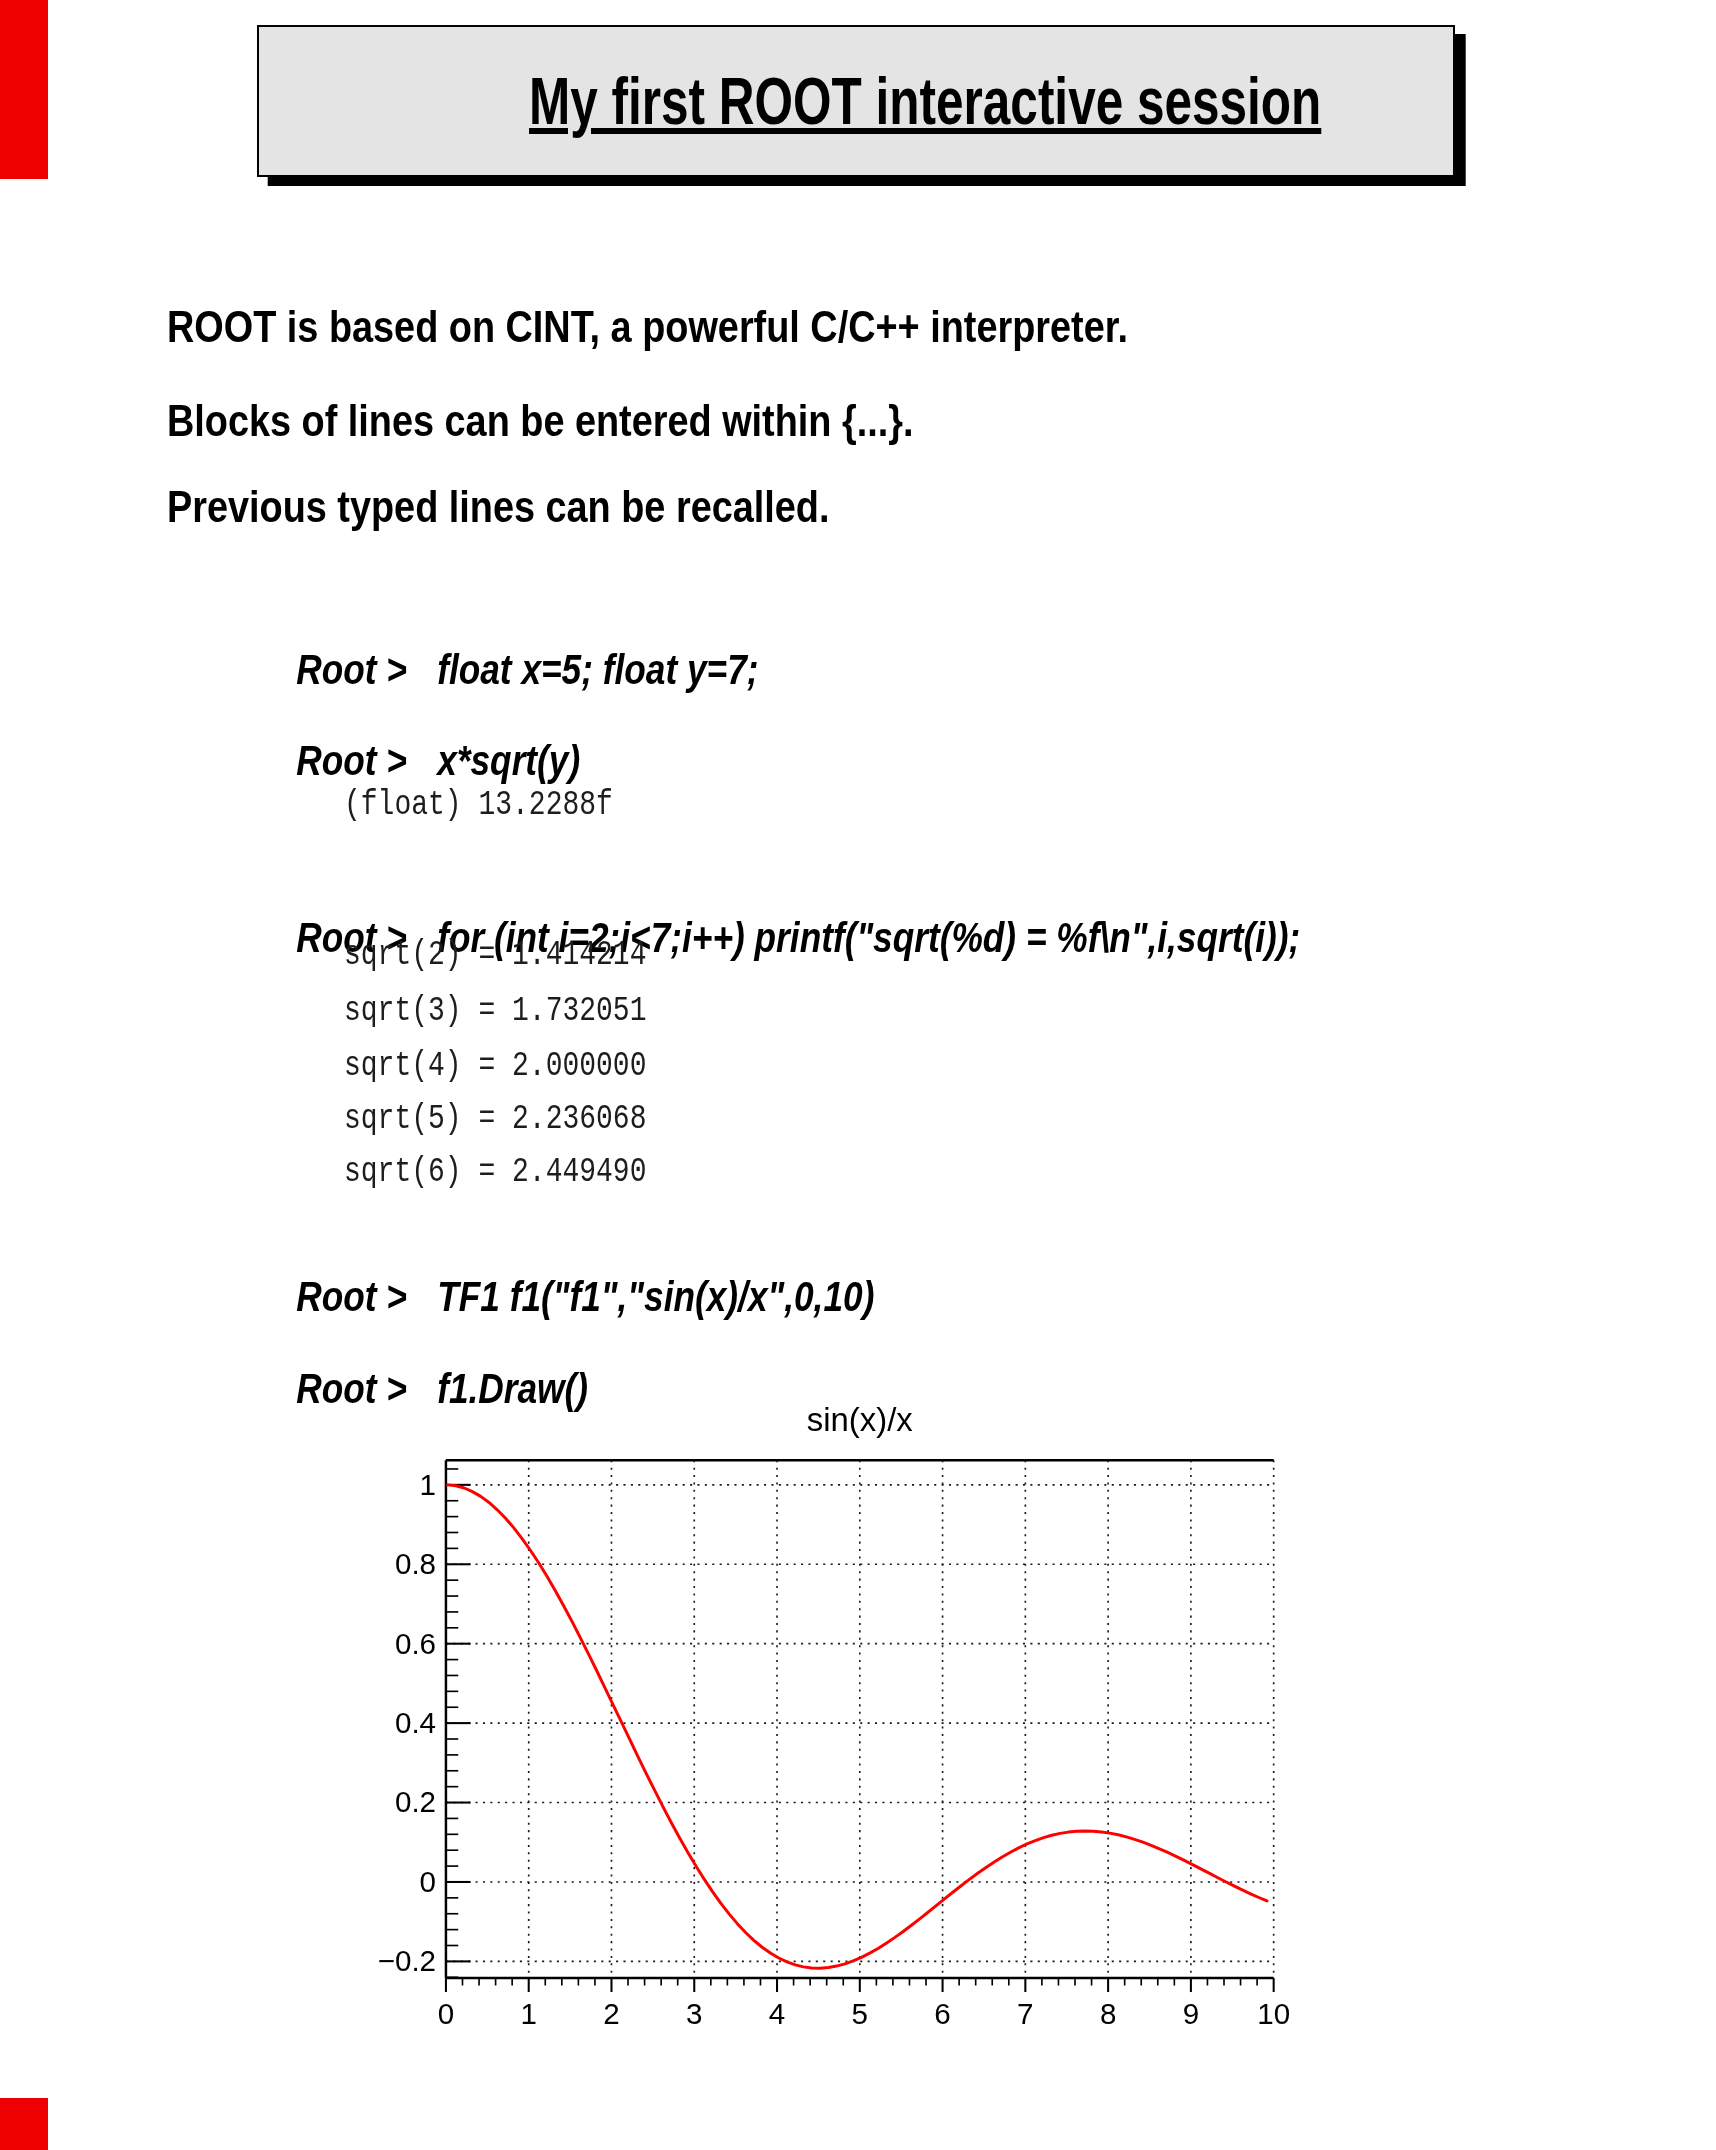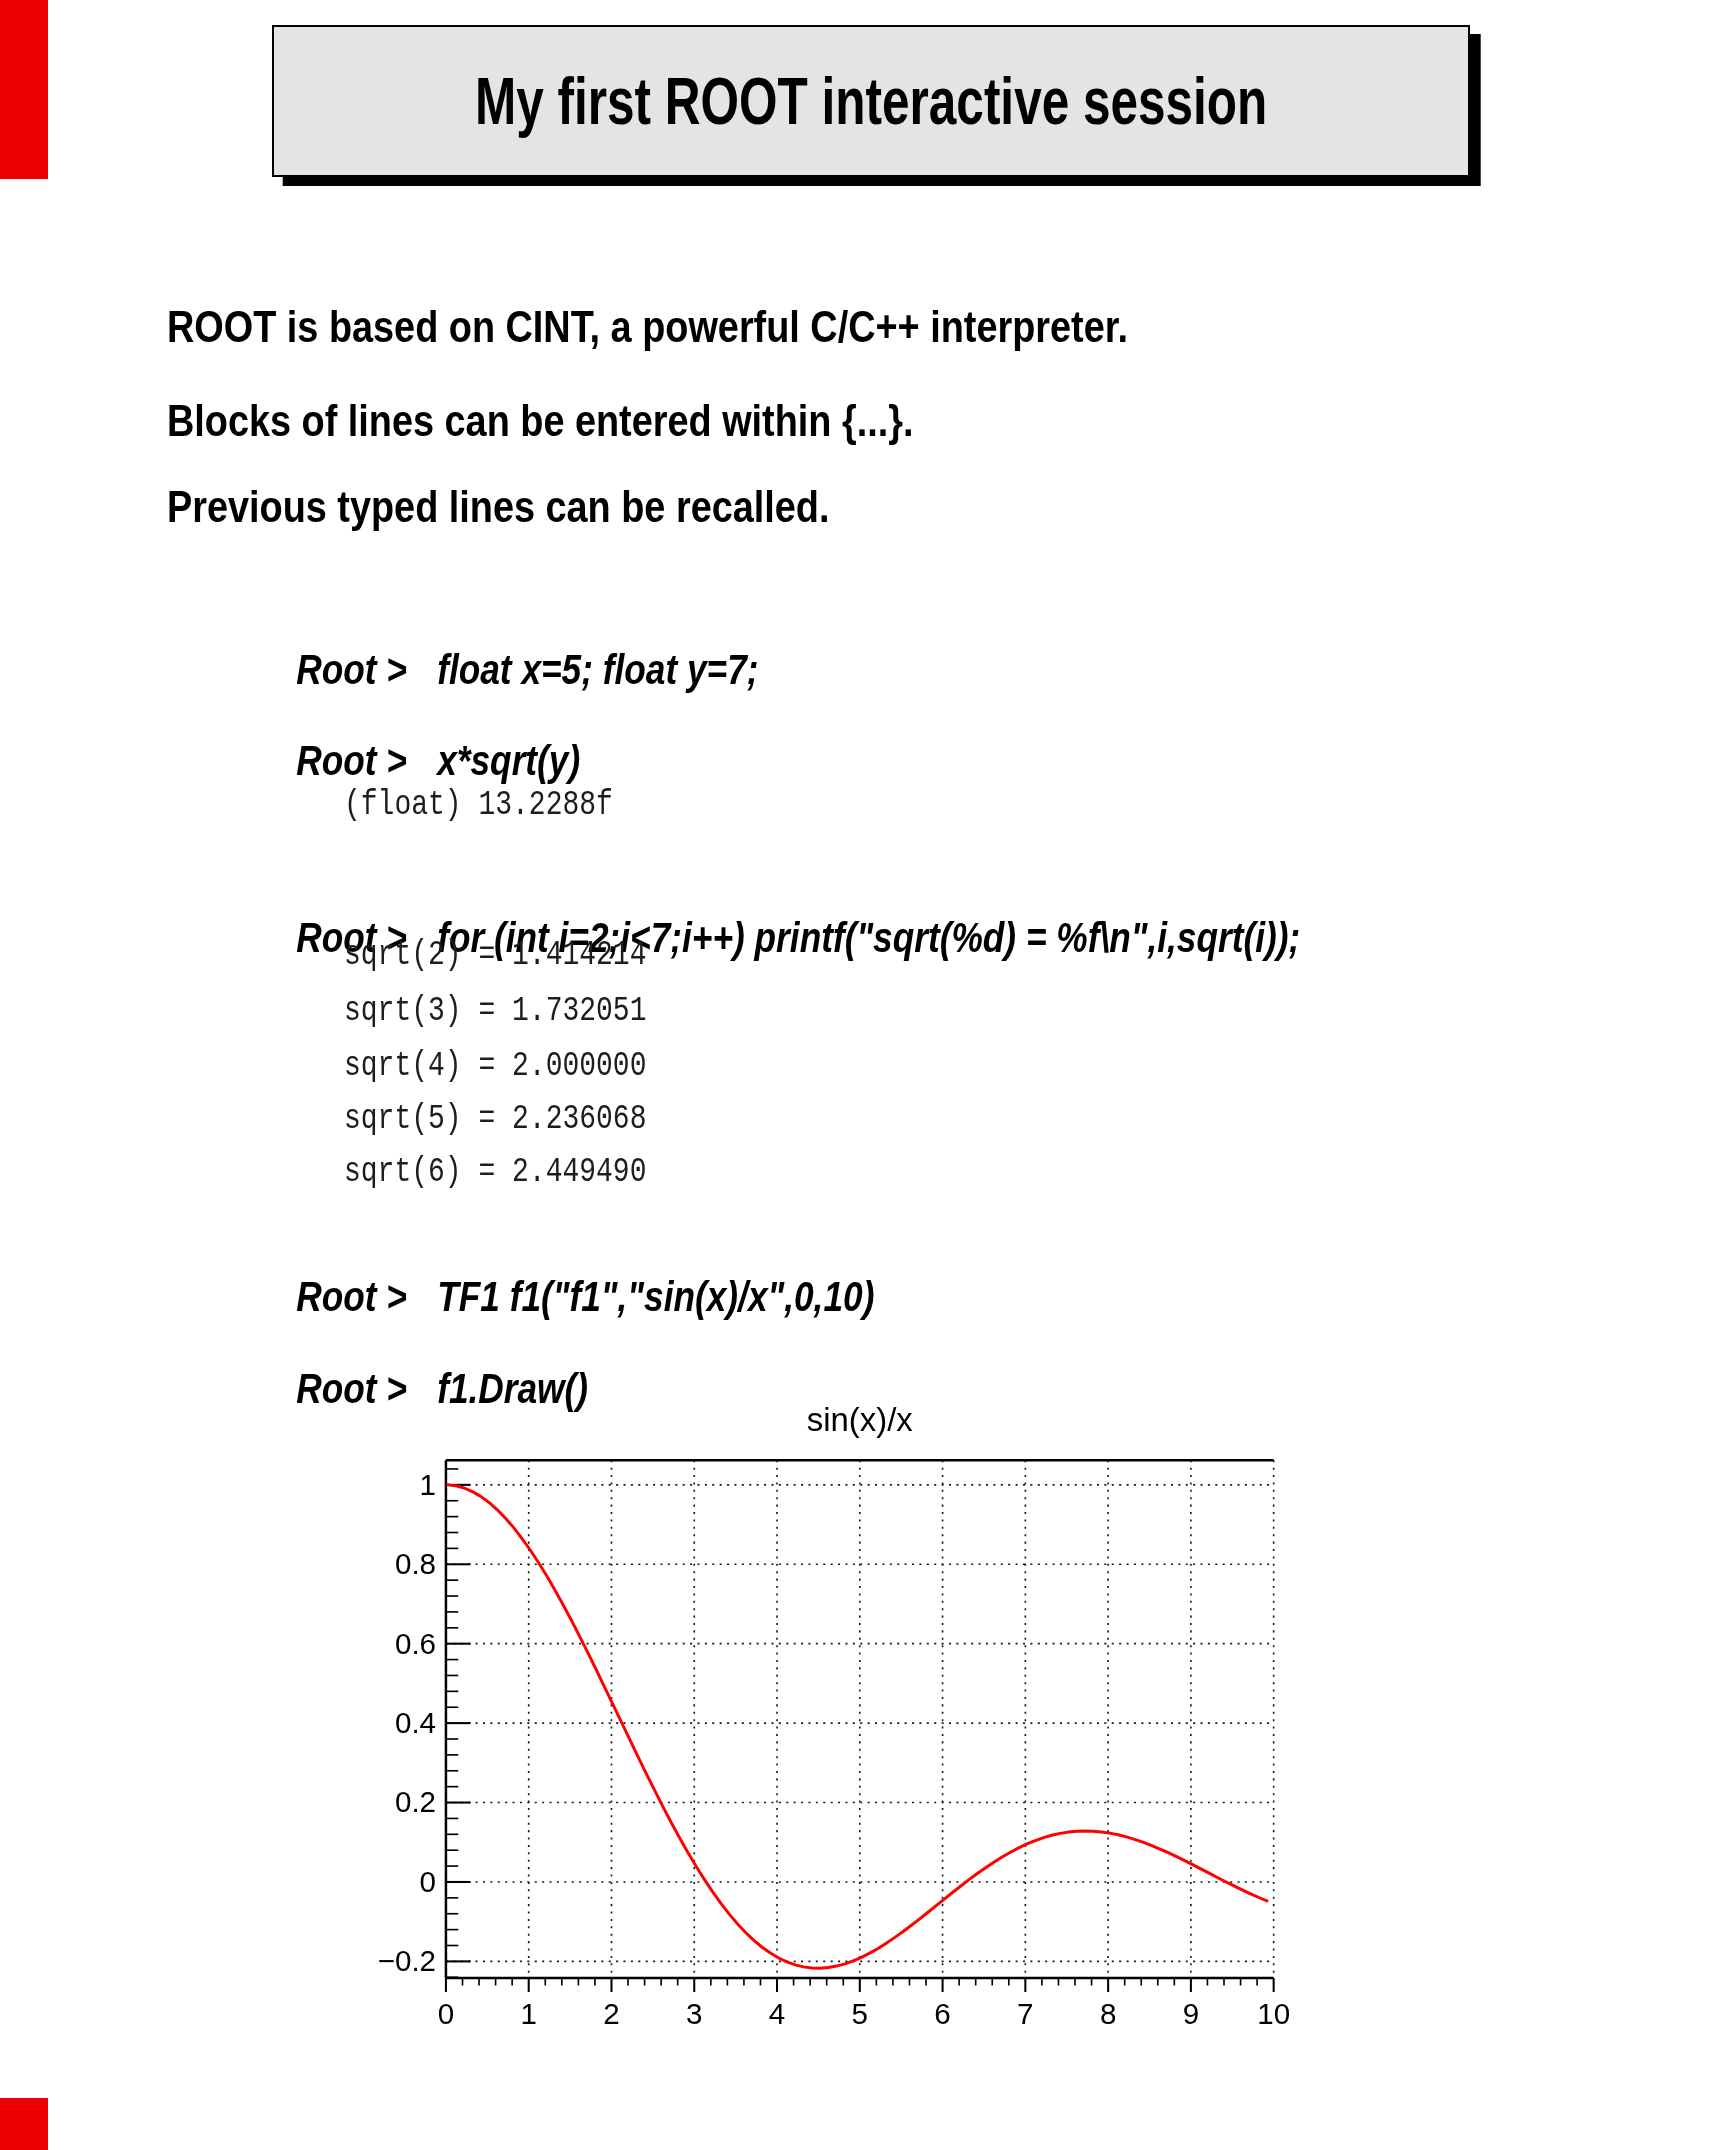--- a/index.html
+++ b/index.html
@@ -1,20 +1,20 @@
 <!DOCTYPE html>
 <html style="font-size:13px"><head>
 <meta charset="utf-8">
 <style>
   html,body{margin:0;padding:0;background:#ffffff;}
   .page{position:relative;width:1717px;height:2151px;background:#ffffff;
         font-family:"Liberation Sans",sans-serif;overflow:hidden;}
   .redbar{position:absolute;left:0;width:48px;}
-  .banner{position:absolute;left:272px;top:25px;width:1194px;height:148px;
-          border:2.5px solid #000;display:flex;align-items:center;justify-content:center;}
+  .banner{position:absolute;left:257px;top:25px;width:1194px;height:148px;
+          border:2.5px solid #000;display:flex;align-items:center;justify-content:flex-end;text-decoration:underline;}
   .banner-text{display:inline-block;font-size:66px;font-weight:bold;color:#000;
                transform:scaleX(0.75);transform-origin:50% 50%;white-space:pre;}
   .intro-line{position:absolute;left:167px;font-size:44px;font-weight:bold;color:#000;
               white-space:pre;transform:scaleX(0.86);transform-origin:0 50%;line-height:1.1;}
   .prompt-line{position:absolute;left:257px;font-size:43px;font-weight:bold;font-style:italic;
                color:#000;white-space:pre;transform:scaleX(0.82);transform-origin:0 50%;line-height:1.1;}
   .prompt-label{margin-right:25px;}
   .mono-line{position:absolute;left:344px;font-family:"Liberation Mono",monospace;font-size:35px;
              color:#1d1d1d;white-space:pre;transform:scaleX(0.80);transform-origin:0 50%;line-height:1.1;}
   .chart-wrap{position:absolute;left:321px;top:1381px;width:1085px;height:770px;}

